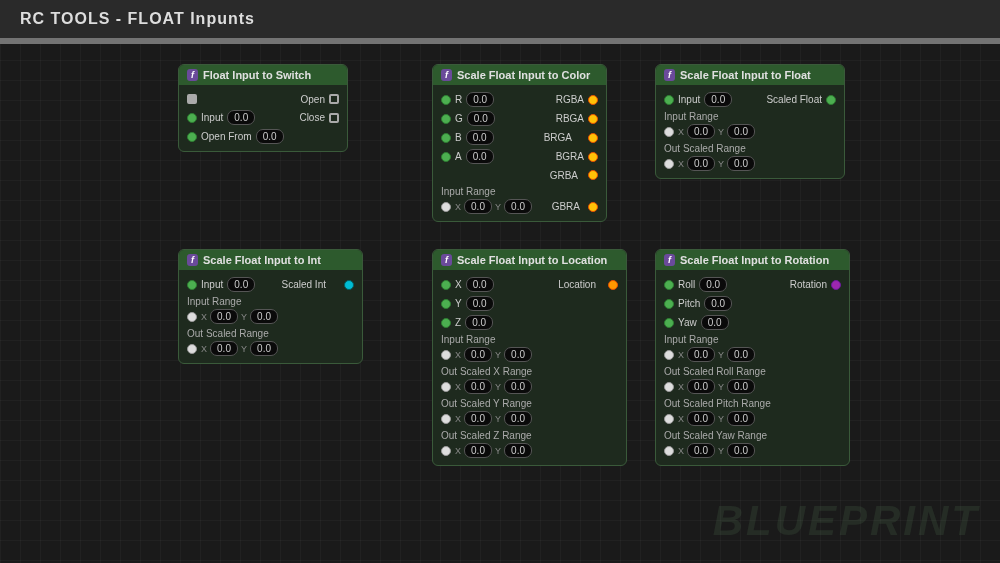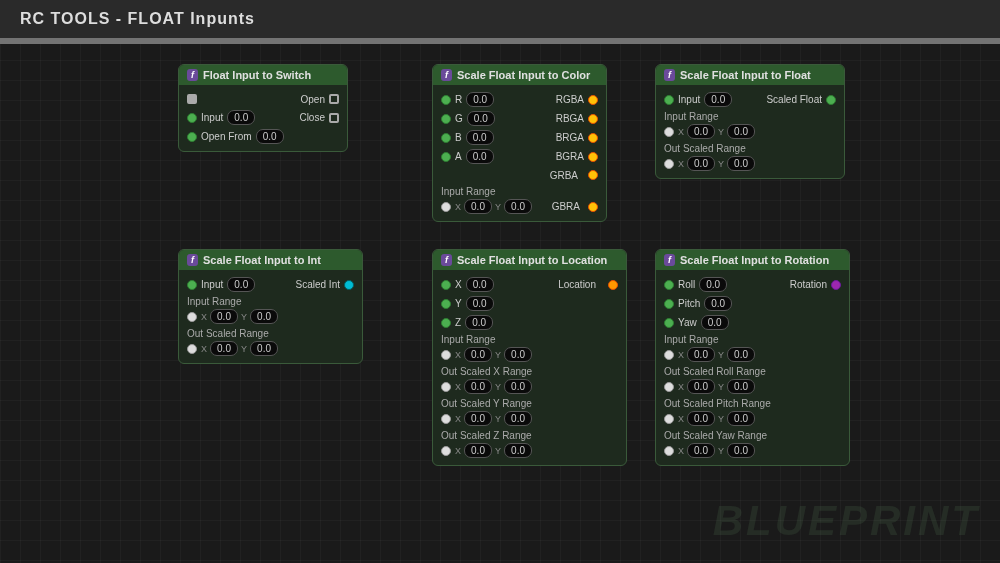--- a/index.html
+++ b/index.html
@@ -218,21 +218,21 @@
         <span class="value-box">0.0</span>
         <div class="label-right" style="display:flex; align-items:center; gap:4px;">
           <span class="label-text">RBGA</span>
           <div class="pin pin-yellow pin-right"></div>
         </div>
       </div>
       <div class="node-row">
         <div class="pin pin-green"></div>
         <span class="label-text">B</span>
         <span class="value-box">0.0</span>
-        <div class="label-right" style="display:flex; align-items:center; gap:4px;">
+        <div class="label-right" style="display:flex; align-items:center; gap:16px;">
           <span class="label-text">BRGA</span>
           <div class="pin pin-yellow pin-right"></div>
         </div>
       </div>
       <div class="node-row">
         <div class="pin pin-green"></div>
         <span class="label-text">A</span>
         <span class="value-box">0.0</span>
         <div class="label-right" style="display:flex; align-items:center; gap:4px;">
           <span class="label-text">BGRA</span>
@@ -303,21 +303,21 @@
   <div class="node" style="left:178px; top:205px; min-width:185px;">
     <div class="node-header">
       <span class="func-icon">f</span>
       <span>Scale Float Input to Int</span>
     </div>
     <div class="node-body">
       <div class="node-row">
         <div class="pin pin-green"></div>
         <span class="label-text">Input</span>
         <span class="value-box">0.0</span>
-        <div class="label-right" style="display:flex; align-items:center; gap:4px;">
+        <div class="label-right" style="display:flex; align-items:center; gap:18px;">
           <span class="label-text">Scaled Int</span>
           <div class="pin pin-cyan"></div>
         </div>
       </div>
       <div class="section-label">Input Range</div>
       <div class="node-row">
         <div class="pin pin-white"></div>
         <div class="xy-row">
           <span class="xy-label">X</span>
           <span class="value-box">0.0</span>

